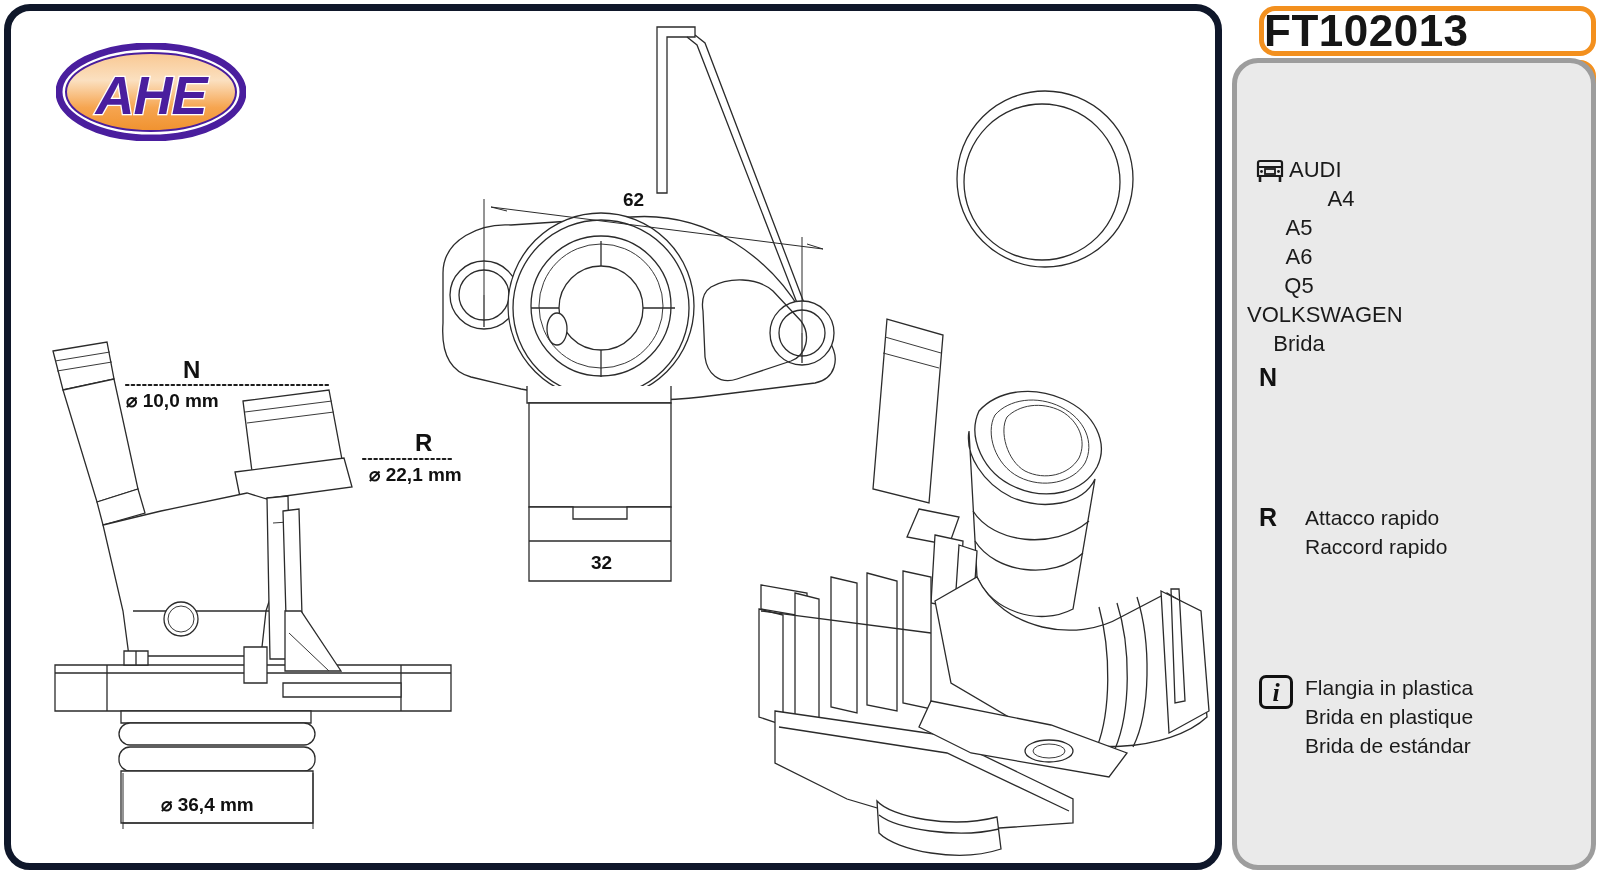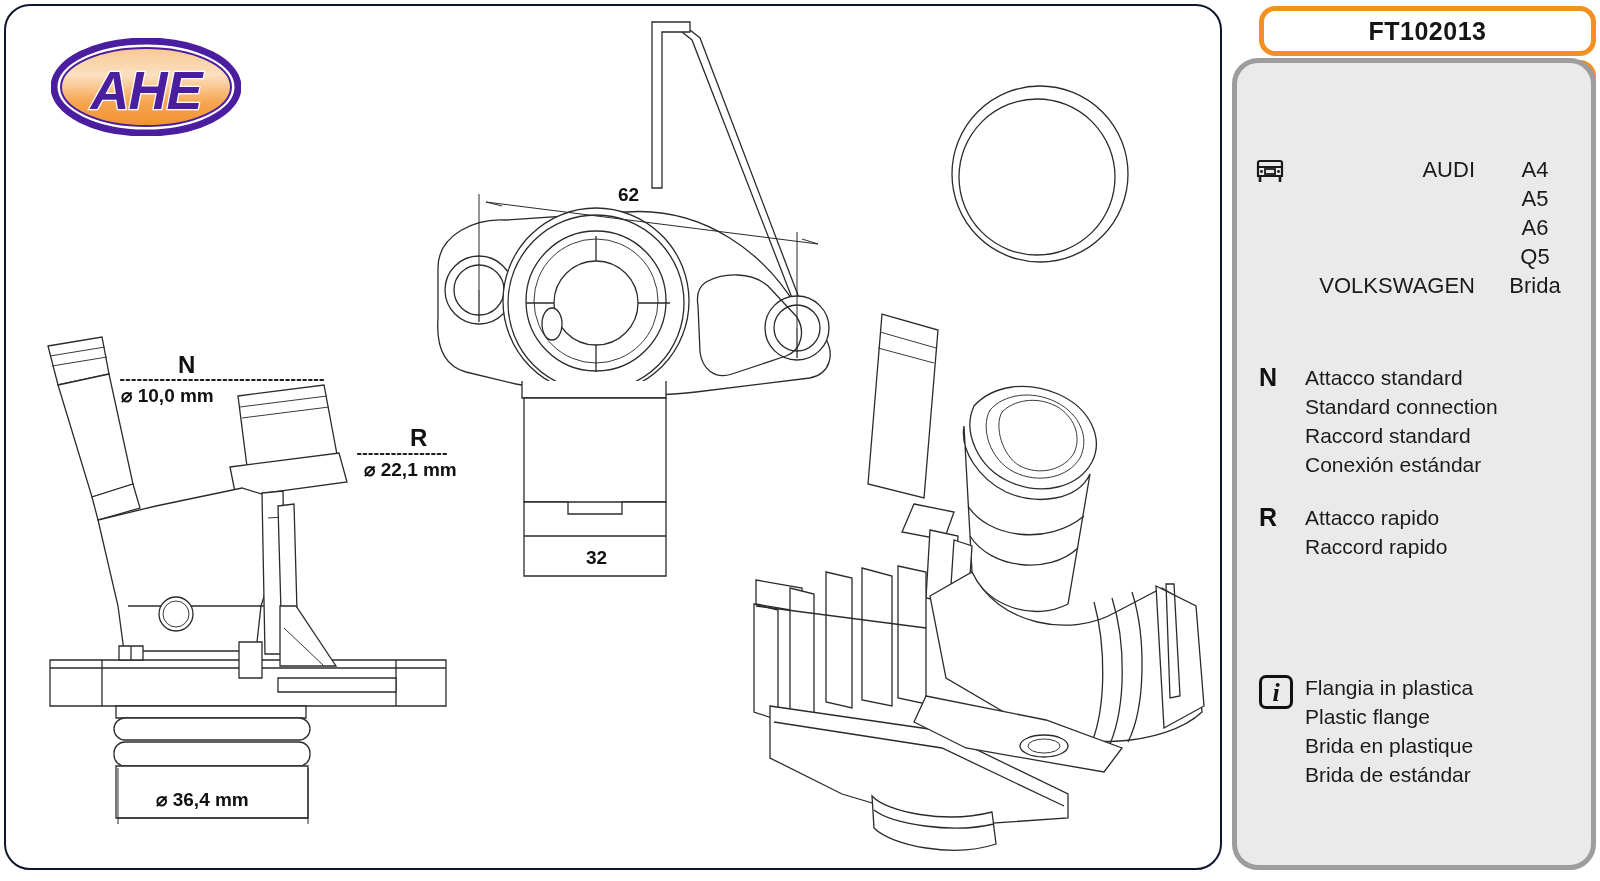--- a/index.html
+++ b/index.html
@@ -16,21 +16,21 @@
     overflow: hidden;
   }
 
   
   #drawing-panel {
     position: absolute;
     left: 4px;
     top: 4px;
     width: 1218px;
     height: 866px;
-    border: 2px solid #0f172a;
+    border: 7px solid #0f172a;
     border-radius: 26px;
     background: #ffffff;
     box-sizing: border-box;
     overflow: hidden;
   }
 
   
   #logo {
     position: absolute;
     left: 45px;
@@ -58,24 +58,23 @@
     background: #ffffff;
     box-sizing: border-box;
   }
   #partnumber-box {
     left: 1259px;
     top: 6px;
     width: 337px;
     height: 50px;
   }
   #partnumber-text {
-    font-size: 25px;
+    font-size: 44px;
     font-weight: bold;
     color: #161616;
-    text-align: center;
     line-height: 40px;
     letter-spacing: 0.5px;
   }
   #secondary-box {
     left: 1259px;
     top: 60px;
     width: 337px;
     height: 42px;
   }
 
@@ -93,20 +92,21 @@
     top: 92px;
     width: 340px;
   }
   .veh-row {
     display: flex;
     align-items: baseline;
     font-size: 22px;
     color: #1a1a1a;
     line-height: 29px;
     white-space: nowrap;
+    flex-direction: column;
   }
   .veh-brand {
     flex: 1;
     text-align: right;
     padding-right: 8px;
   }
   .veh-model {
     width: 104px;
     text-align: center;
   }
@@ -409,41 +409,34 @@
           <span class="veh-model">Q5</span>
         </div>
         <div class="veh-row">
           <span class="veh-brand">VOLKSWAGEN</span>
           <span class="veh-model">Brida</span>
         </div>
       </div>
 
       <div class="legend-block" id="legend-n">
         <span class="legend-letter">N</span>
-        <div class="legend-lines">
-          <div>Attacco standard</div>
-          <div>Standard connection</div>
-          <div>Raccord standard</div>
-          <div>Conexión estándar</div>
-        </div>
       </div>
 
       <div class="legend-block" id="legend-r">
         <span class="legend-letter">R</span>
         <div class="legend-lines">
           <div>Attacco rapido</div>
           <div>Raccord rapido</div>
         </div>
       </div>
 
       <div class="legend-block" id="legend-i">
         <span id="info-icon">i</span>
         <div class="legend-lines">
           <div>Flangia in plastica</div>
-          <div>Plastic flange</div>
           <div>Brida en plastique</div>
           <div>Brida de estándar</div>
         </div>
       </div>
 
     </div>
   </div>
 </div>
 
 </body></html>

